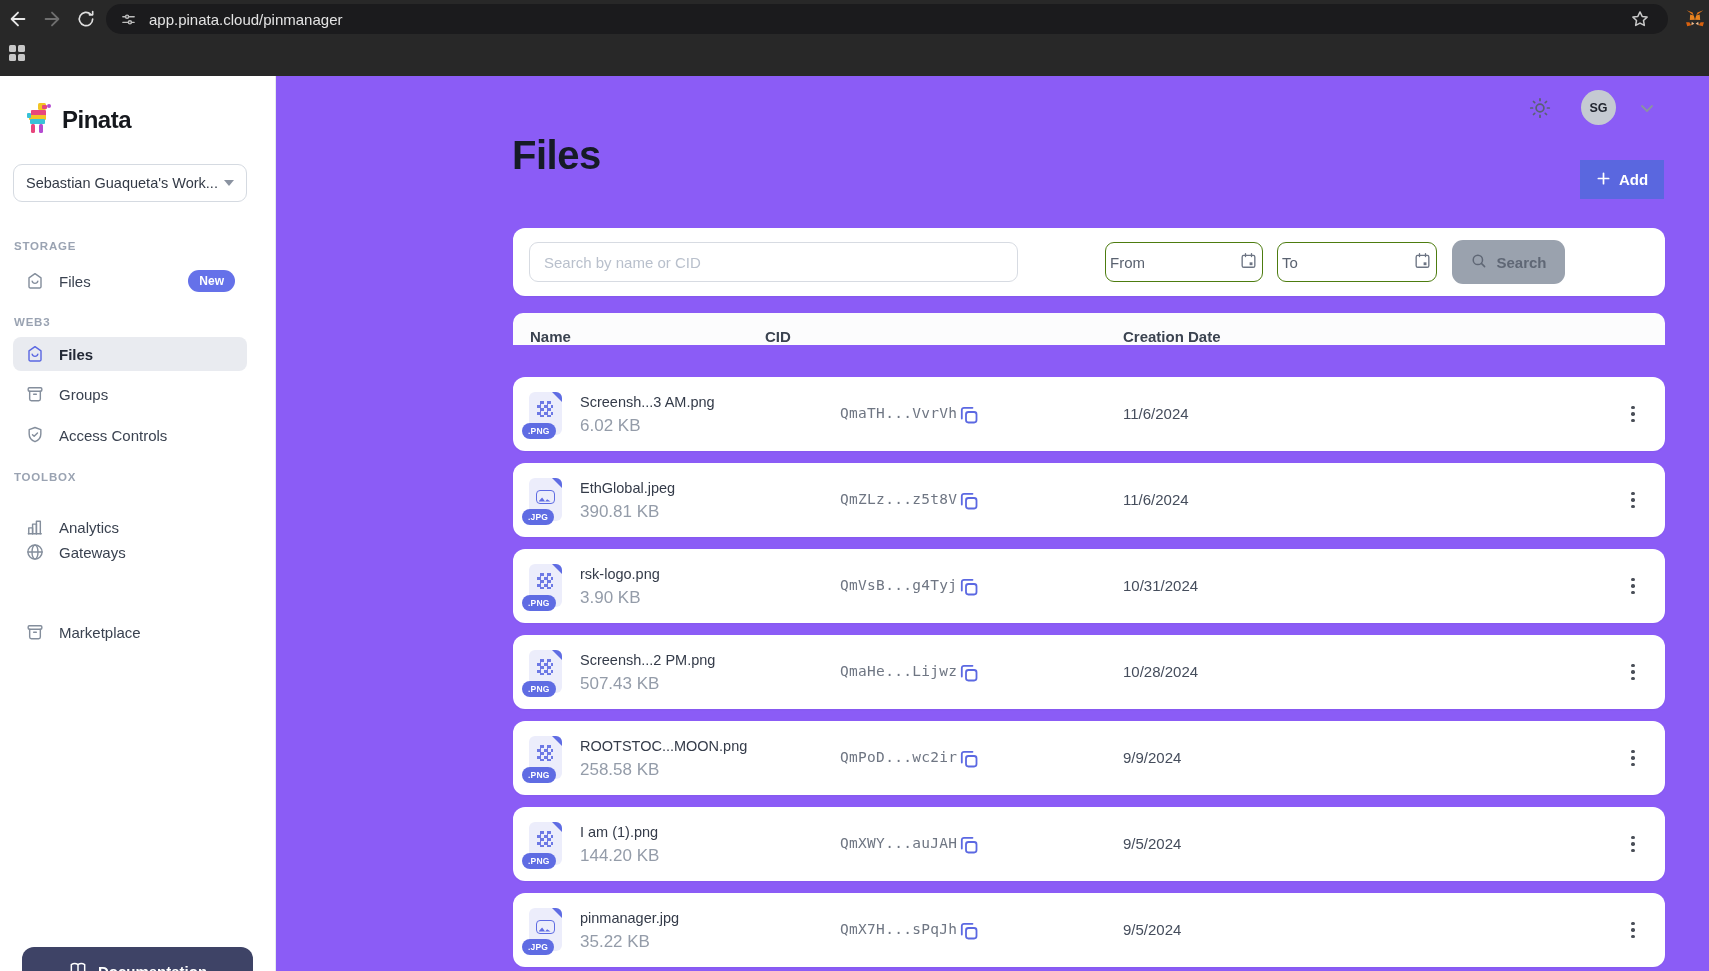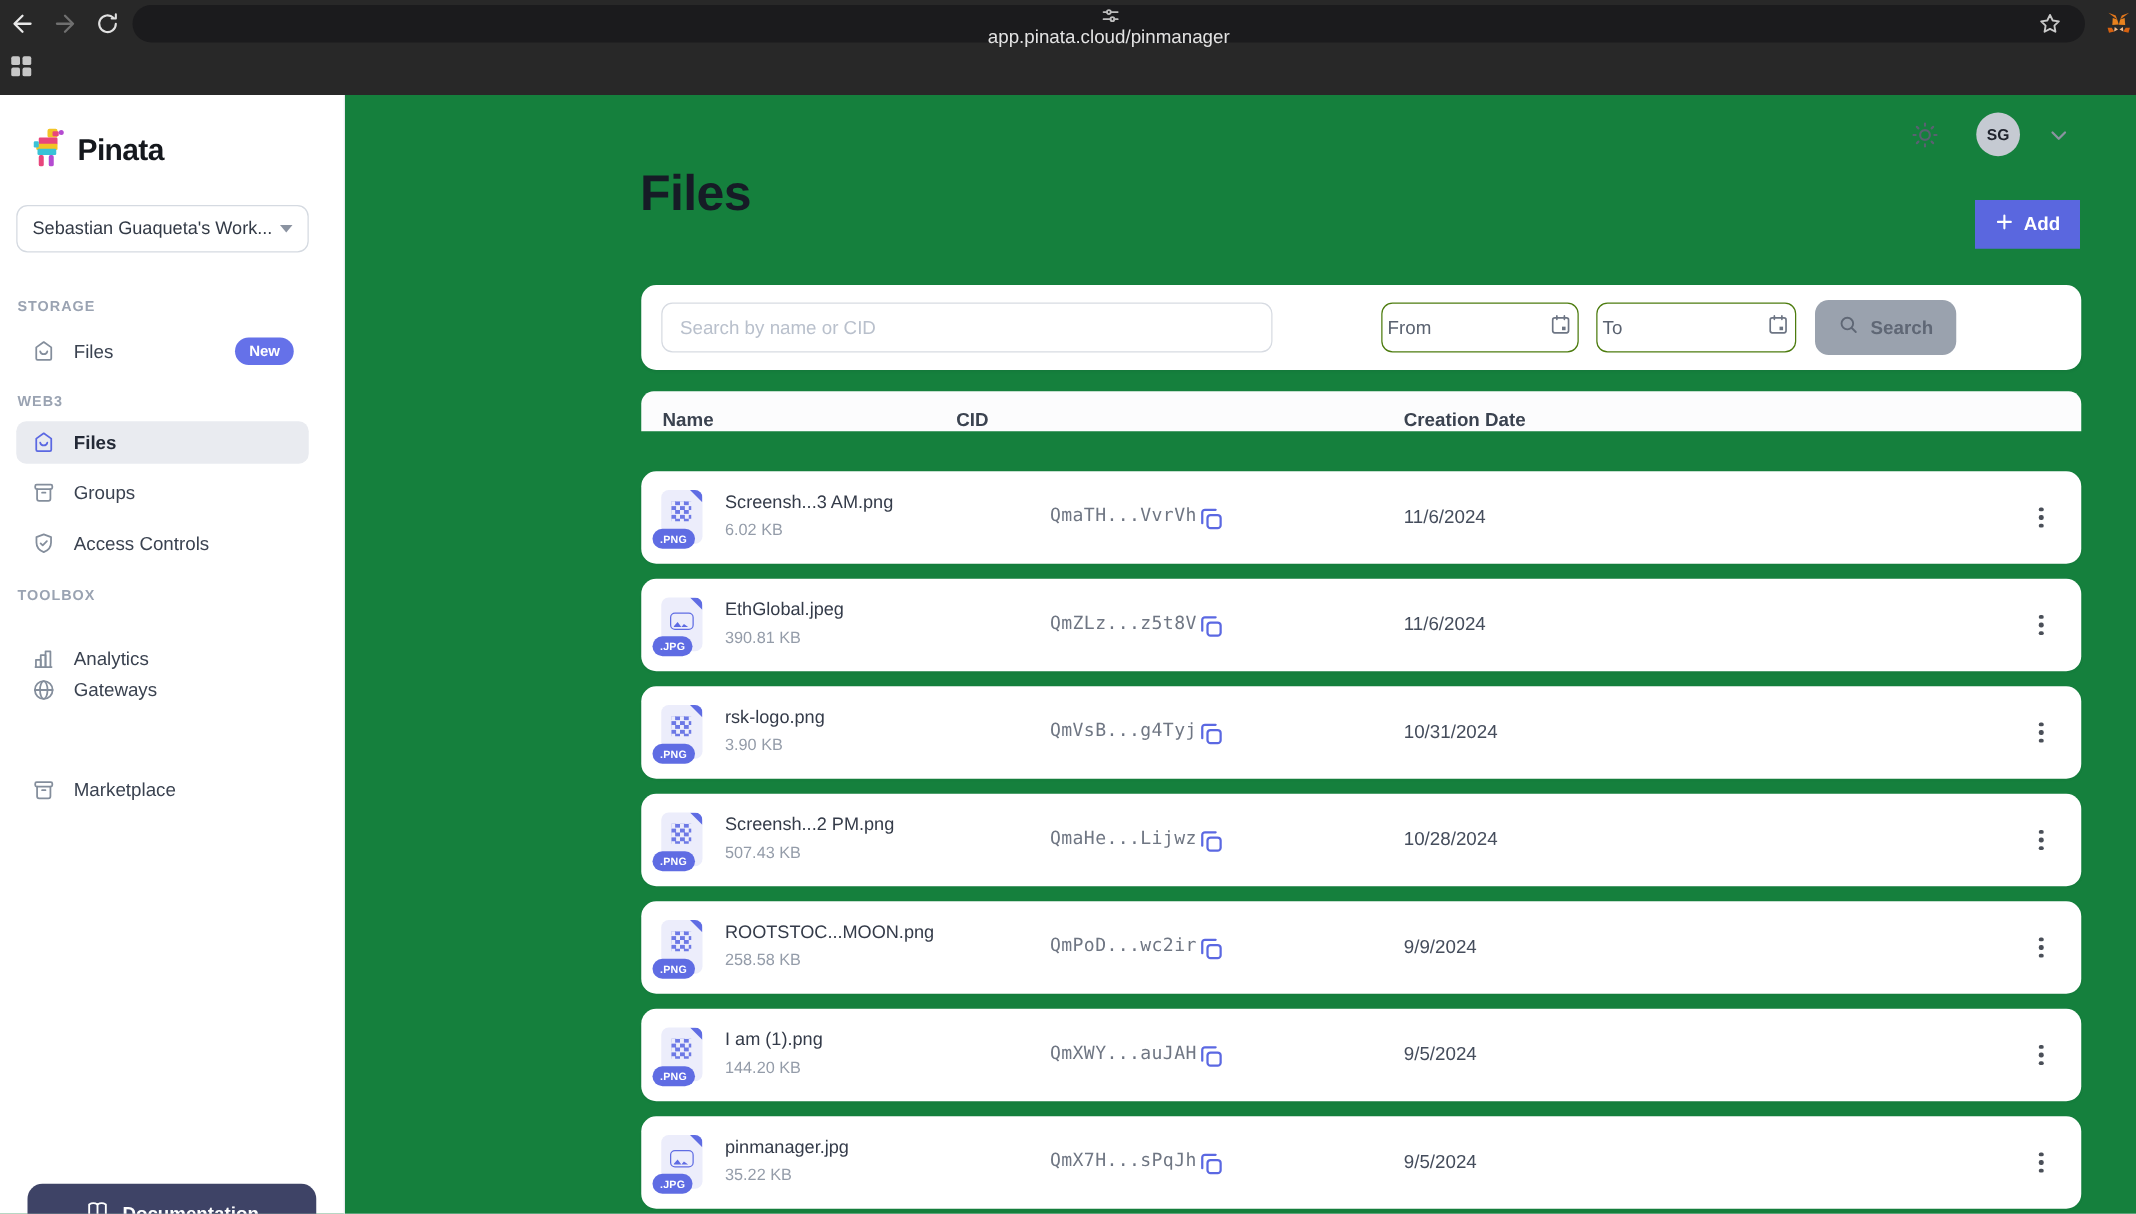--- a/index.html
+++ b/index.html
@@ -4,29 +4,29 @@
 <style>
   * { margin:0; padding:0; box-sizing:border-box; }
   html,body { width:1709px; height:971px; overflow:hidden; }
   body { font-family:"Liberation Sans", sans-serif; background:#edf0f5; position:relative; }
 
   
   .chrome { position:absolute; left:0; top:0; width:1709px; height:76px; background:#282828; }
   .chrome-top { position:absolute; left:0; top:0; width:100%; height:38px; }
   .nav-btn { position:absolute; top:5px; width:28px; height:28px; display:flex; align-items:center; justify-content:center; border-radius:50%; cursor:pointer; }
   .nav-back { left:4px; } .nav-fwd { left:38px; } .nav-reload { left:72px; }
-  .url-pill { position:absolute; left:106px; top:4px; width:1562px; height:30px; background:#1b1b1d; border-radius:15px; display:flex; align-items:center; color:#e3e3e3; font-size:15px;flex-direction:column; }
+  .url-pill { position:absolute; left:106px; top:4px; width:1562px; height:30px; background:#1b1b1d; border-radius:15px; display:flex; align-items:center; color:#e3e3e3; font-size:15px; }
   .tune-ic { margin-left:14px; margin-right:12px; display:flex; }
   .url-star { position:absolute; right:18px; top:5px; }
   .fox { position:absolute; left:1684px; top:8px; }
   .grid-ic { position:absolute; left:9px; top:45px; width:16px; height:16px; display:grid; grid-template-columns:7px 7px; grid-template-rows:7px 7px; gap:2px; cursor:pointer; }
   .grid-ic span { background:#c7c7c7; border-radius:1.5px; }
 
   
-  .app { position:absolute; left:0; top:76px; width:1709px; height:895px; background:#15803d; }
+  .app { position:absolute; left:0; top:76px; width:1709px; height:895px; background:#8b5cf6; }
 
   
   .sidebar { position:absolute; left:0; top:0; width:276px; height:895px; background:#ffffff; border-right:1px solid #e7eaee; }
   .logo { position:absolute; left:25px; top:25px; display:flex; align-items:center; gap:7px; cursor:pointer; }
   .logo-text { font-size:24px; font-weight:800; color:#15181d; letter-spacing:-.5px; }
   .workspace { position:absolute; left:13px; top:88px; width:234px; height:38px; border:1px solid #d5dae1; border-radius:9px; background:#fff; display:flex; align-items:center; padding:0 12px; cursor:pointer; }
   .workspace-label { font-size:14.5px; color:#333a46; flex:1; white-space:nowrap; overflow:hidden; }
   .ws-caret { width:0; height:0; border-left:5px solid transparent; border-right:5px solid transparent; border-top:6px solid #8b93a1; }
   .sec-label { position:absolute; left:14px; font-size:11.5px; font-weight:700; letter-spacing:.8px; color:#9aa3b2; }
   .side-item { position:absolute; left:13px; width:234px; height:34px; display:flex; align-items:center; padding:0 12px; gap:14px; border-radius:8px; cursor:pointer; }
@@ -62,21 +62,21 @@
   .th-name { left:17px; } .th-cid { left:252px; } .th-date { left:610px; }
   .rows { position:absolute; left:513px; top:301px; width:1152px; }
   .frow { position:relative; width:1152px; height:74px; background:#fff; border-radius:12px; margin-bottom:12px; box-shadow:0 1px 2px rgba(16,24,40,.04); cursor:pointer; }
   .ficon { position:absolute; left:16px; top:15px; width:33px; height:43px; background:#ecedfb; border-radius:6px; }
   .ficon .fold { position:absolute; top:0; right:0; width:0; height:0; border-top:10px solid #5f6ce3; border-left:10px solid transparent; border-top-right-radius:6px; }
   .ficon .fbadge { position:absolute; left:-7px; bottom:-4px; background:#5f6ce3; color:#fff; font-size:8.5px; font-weight:700; padding:3px 6px; border-radius:8px; letter-spacing:.2px; }
   .glyph-png { position:absolute; left:8px; top:9px; width:16px; height:16px; background:repeating-conic-gradient(#5f6ce3 0% 25%, transparent 0% 50%); background-size:7px 7px; opacity:.9; }
   .glyph-jpg { position:absolute; left:7px; top:12px; width:19px; height:14px; border:1.8px solid #5f6ce3; border-radius:4px; }
   .glyph-jpg:after { content:""; position:absolute; left:1.5px; bottom:1.5px; width:12px; height:5px; background:#5f6ce3; clip-path:polygon(0 100%,30% 20%,55% 100%,72% 55%,100% 100%); }
   .fname { position:absolute; left:67px; top:17px; font-size:14.5px; font-weight:500; color:#343b49; }
-  .fsize { position:absolute; left:67px; top:39px; font-size:13px; color:#949ca9; }
+  .fsize { position:absolute; left:67px; top:39px; font-size:17px; color:#949ca9; }
   .fcid { position:absolute; left:327px; top:28px; font-family:"DejaVu Sans Mono", monospace; font-size:14.5px; color:#6f7683; letter-spacing:.3px; }
   .copy-btn { position:absolute; left:444px; top:26px; width:24px; height:24px; cursor:pointer; }
   .fdate { position:absolute; left:610px; top:28px; font-size:15px; color:#454d5c; }
   .kebab { position:absolute; left:1109px; top:22px; width:22px; height:30px; display:flex; flex-direction:column; align-items:center; justify-content:center; gap:3px; cursor:pointer; }
   .kebab i { width:3.5px; height:3.5px; border-radius:50%; background:#4a4f58; }
 </style>
 </head>
 <body>
 
 <div class="chrome">

